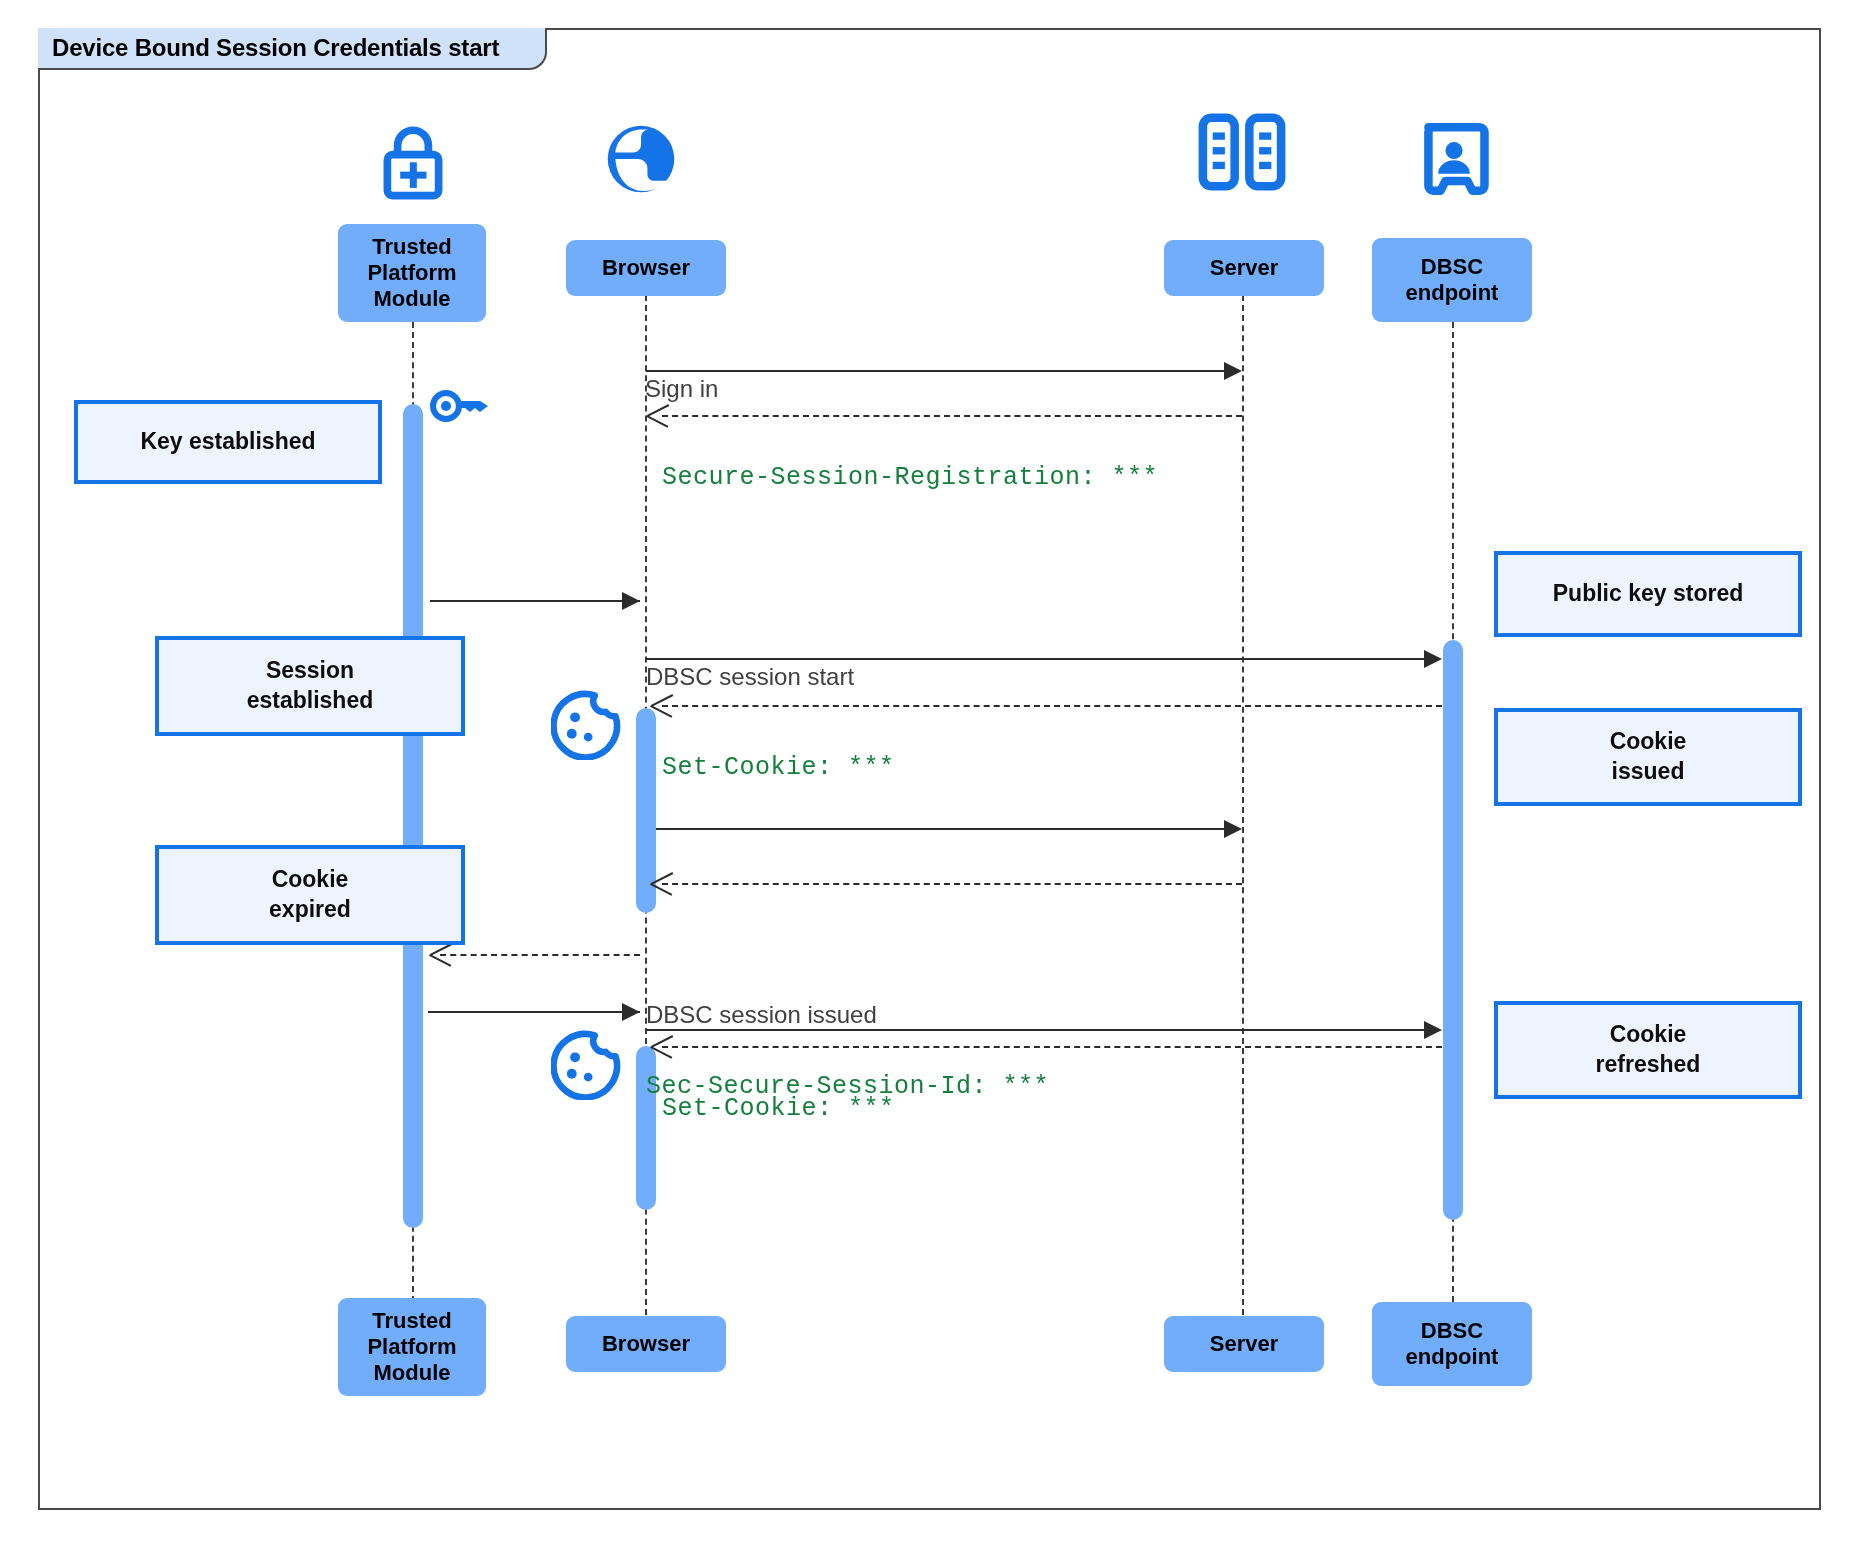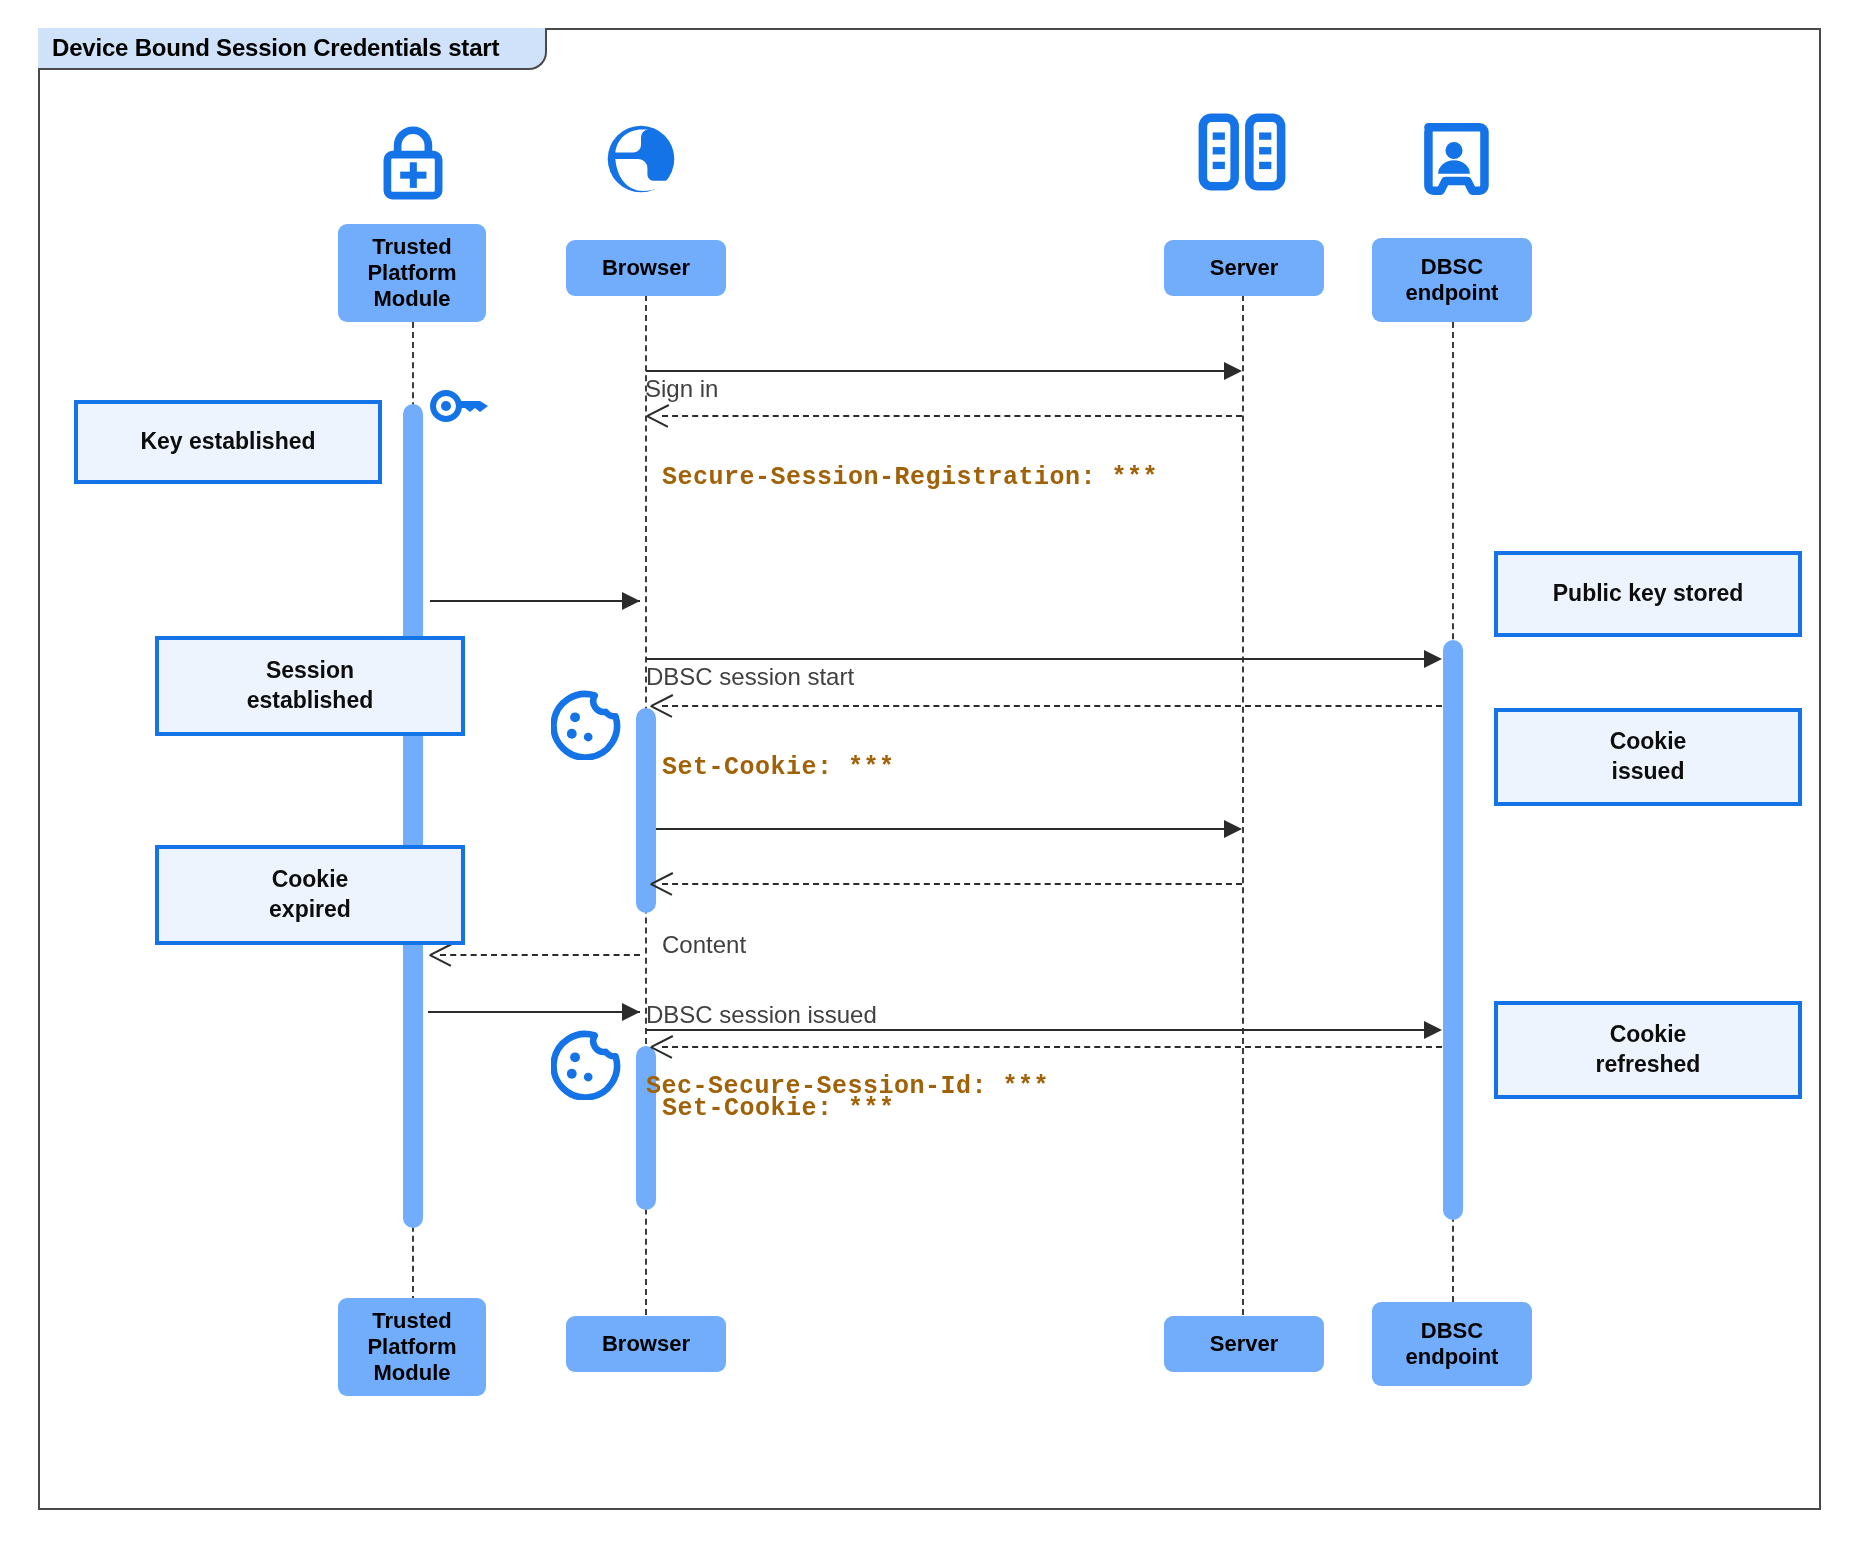--- a/index.html
+++ b/index.html
@@ -138,23 +138,22 @@
   .msg-label .sans {
     display: block;
     font-family: "Liberation Sans", sans-serif;
     font-size: 24px;
     color: #404040;
   }
   .msg-label .mono {
     display: block;
     font-family: "Liberation Mono", monospace;
     font-size: 25px;
-    color: #a16207;
+    color: #15803d;
     letter-spacing: 0.5px;
-    font-weight: bold;
   }
   
   .icon {
     position: absolute;
   }
   .icon svg { display: block; }
 </style>
 </head>
 <body>
 
@@ -269,23 +268,20 @@
   <div class="arrow-head open-left" style="left:651px; top:695px;"></div>
   <div class="msg-label" style="left:662px; top:712px; width:780px;">
     <span class="mono">Set-Cookie: ***</span>
   </div>
 
   <div class="msg-line" style="left:656px; top:828px; width:568px;"></div>
   <div class="arrow-head solid-right" style="left:1224px; top:820px;"></div>
 
   <div class="msg-line dashed" style="left:662px; top:883px; width:580px;"></div>
   <div class="arrow-head open-left" style="left:651px; top:873px;"></div>
-  <div class="msg-label" style="left:662px; top:890px; width:580px;">
-    <span class="sans">Content</span>
-  </div>
 
   <div class="msg-line dashed" style="left:440px; top:954px; width:200px;"></div>
   <div class="arrow-head open-left" style="left:430px; top:944px;"></div>
 
   <div class="msg-label" style="left:646px; top:960px; width:796px;">
     <span class="sans">DBSC session issued</span>
     <span class="mono">Sec-Secure-Session-Id: ***</span>
   </div>
   <div class="msg-line" style="left:428px; top:1011px; width:212px;"></div>
   <div class="arrow-head solid-right" style="left:622px; top:1003px;"></div>

